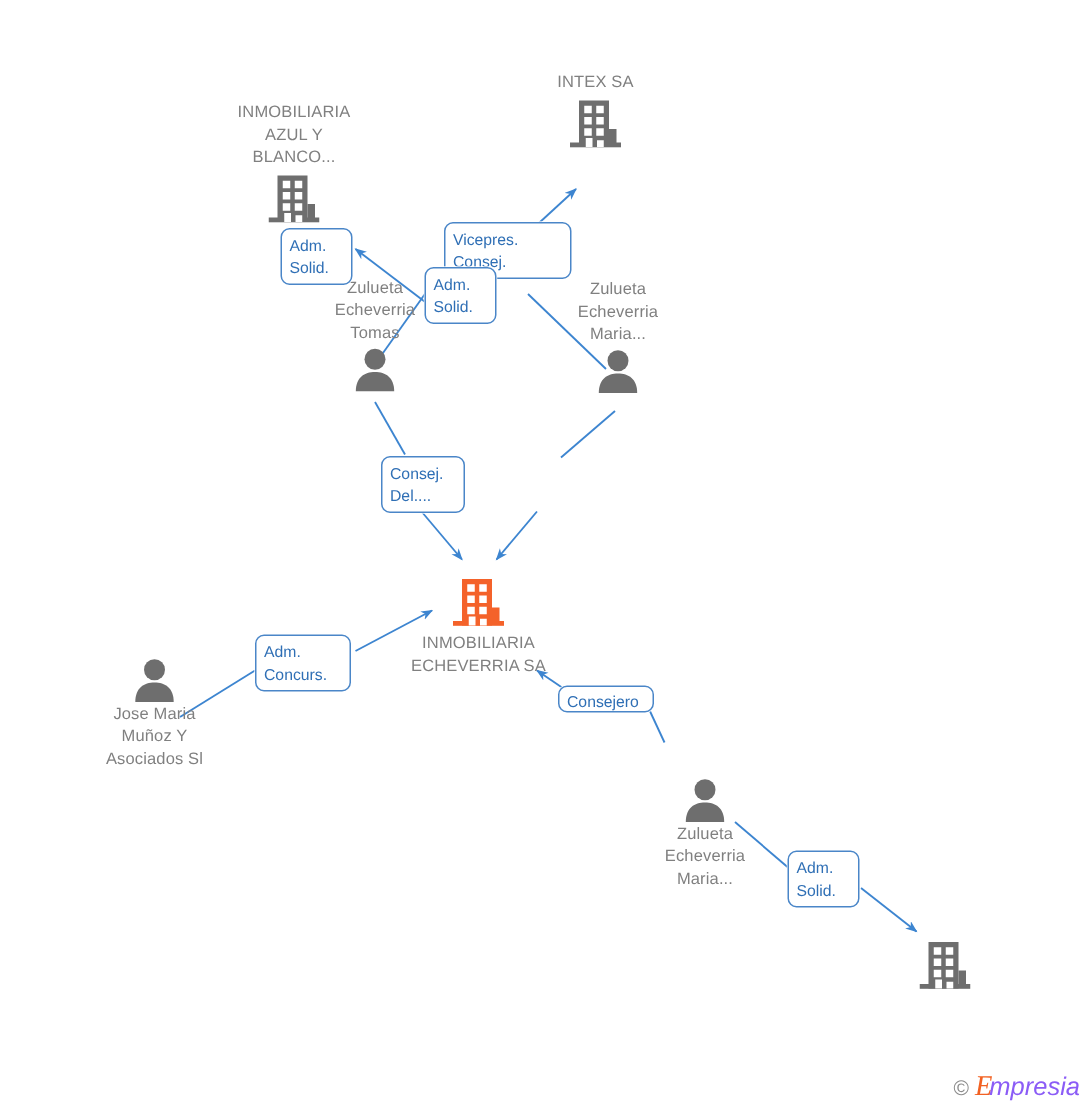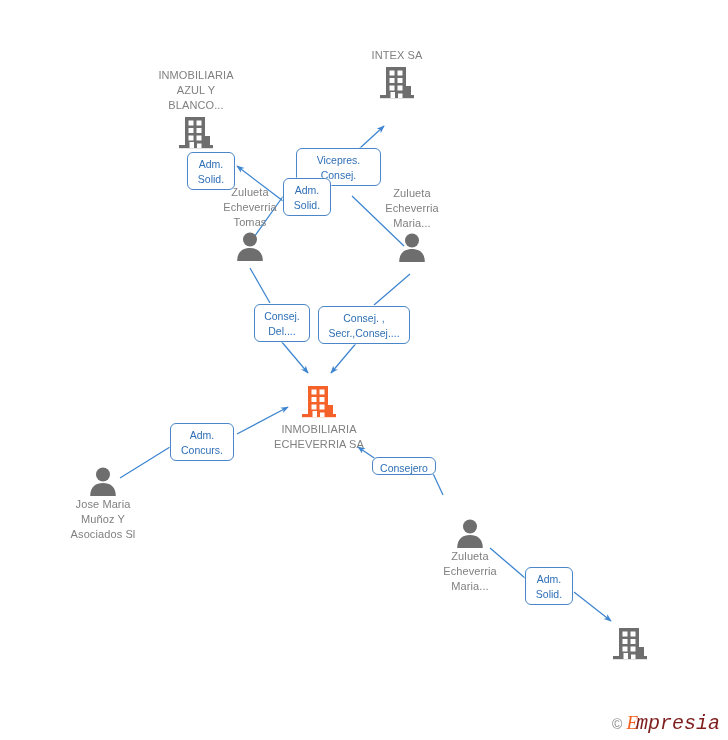--- a/index.html
+++ b/index.html
@@ -49,21 +49,21 @@
 
   
   .rolebox {
     position: absolute;
     border: 1.3px solid #4a86c8;
     border-radius: 6px;
     background: #ffffff;
     color: #2f6fb5;
     font-size: 10.5px;
     line-height: 15px;
-    text-align: center;
+    text-align: left;
     padding: 4px 5px;
     box-sizing: border-box;
     white-space: pre-line;
     box-shadow: 0 0 0 0.5px rgba(255,255,255,0.9);
   }
 
   
   #watermark {
     position: absolute;
     right: 8px;
@@ -80,24 +80,24 @@
   }
   #watermark .wm-e {
     color: #f26122;
     font-family: "Liberation Serif", serif;
     font-style: italic;
     font-size: 19px;
     line-height: 1;
     margin-right: -2px;
   }
   #watermark .wm-rest {
-    color: #7f1d1d;
-    font-family: Liberation Mono, monospace;
+    color: #8b5cf6;
+    font-family: Liberation Sans, sans-serif;
     font-style: italic;
-    font-size: 20px;
+    font-size: 17px;
     line-height: 1;
   }
 </style>
 </head>
 <body>
 
 <div id="canvas">
 
   <svg id="edges" viewBox="0 0 728 740">
     <defs>
@@ -200,21 +200,21 @@
       <rect x="17.5" y="14" width="5" height="5" fill="#ffffff"></rect>
       <rect x="9.5" y="21.5" width="5" height="5" fill="#ffffff"></rect>
       <rect x="17.5" y="21.5" width="5" height="5" fill="#ffffff"></rect>
       <rect x="10.5" y="28" width="4.5" height="6" fill="#ffffff"></rect>
       <rect x="18" y="29.5" width="4.5" height="4.5" fill="#ffffff"></rect>
     </svg>
     <div class="caption">INMOBILIARIA
 ECHEVERRIA SA</div>
   </div>
 
-  <div class="node below" style="left:103px; top:466px;">
+  <div class="node below" style="left:103px; top:438px;">
     <svg class="glyph" width="30" height="30" viewBox="0 0 30 30">
       <circle cx="15" cy="8.5" r="7" fill="#6e6e6e"></circle>
       <path d="M2.2,30 C2.2,20.5 8,17 15,17 C22,17 27.8,20.5 27.8,30 Z" fill="#6e6e6e"></path>
     </svg>
     <div class="caption">Jose Maria
 Muñoz Y
 Asociados Sl</div>
   </div>
 
   <div class="node below" style="left:470px; top:518px;">
@@ -248,22 +248,20 @@
 
   <div class="rolebox" style="left:296px; top:148px; width:85px; height:38px;">Vicepres.
 Consej.</div>
 
   <div class="rolebox" style="left:283px; top:178px; width:48px; height:38px;">Adm.
 Solid.</div>
 
   <div class="rolebox" style="left:254px; top:304px; width:56px; height:38px;">Consej.
 Del....</div>
 
-  <div class="rolebox" style="left:318px; top:306px; width:92px; height:38px;">Consej. ,
-Secr.,Consej....</div>
 
   <div class="rolebox" style="left:170px; top:423px; width:64px; height:38px;">Adm.
 Concurs.</div>
 
   <div class="rolebox" style="left:372px; top:457px; width:64px; height:18px; padding-top:3px;">Consejero</div>
 
   <div class="rolebox" style="left:525px; top:567px; width:48px; height:38px;">Adm.
 Solid.</div>
 
   <div id="watermark">

